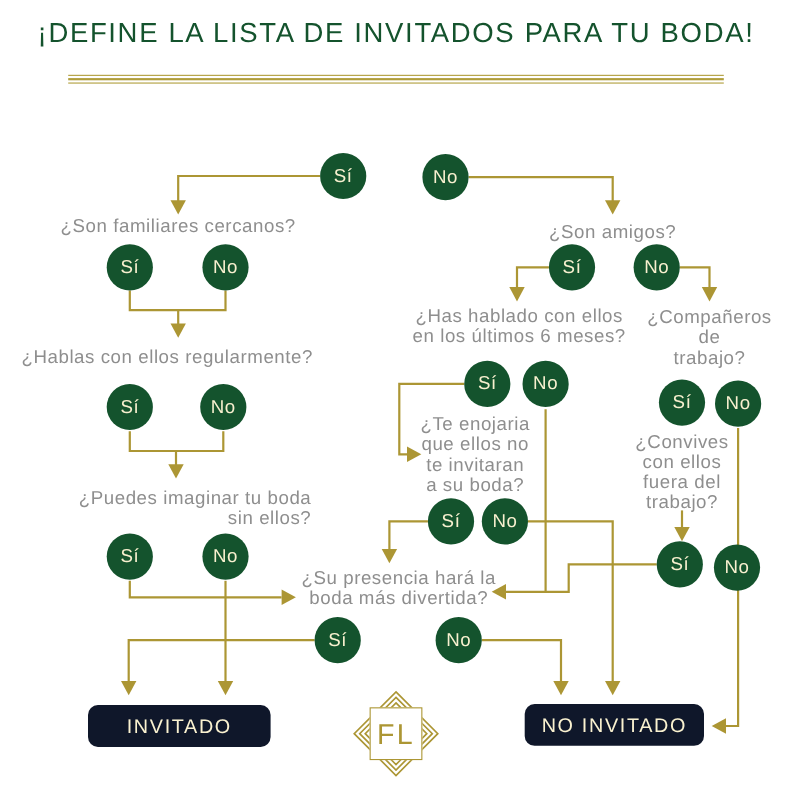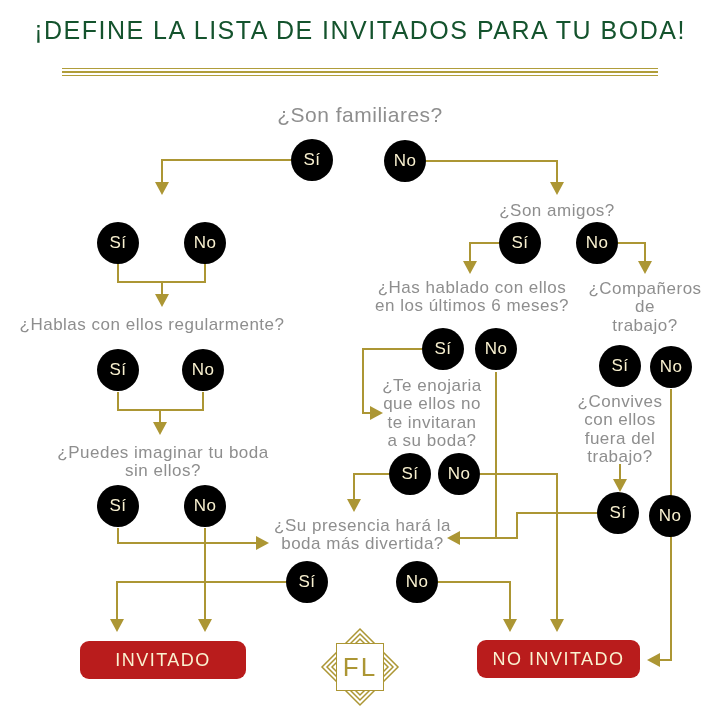--- a/index.html
+++ b/index.html
@@ -21,29 +21,29 @@
     font-size:17px;line-height:1.08;letter-spacing:0.5px;
   }
   #q1{top:104px;left:210px;width:300px;font-size:21px;}
   #q2{top:197px;left:42px;width:240px;}
   #q3{top:202px;left:457px;width:200px;}
   #q4{top:316px;left:12px;width:280px;}
   #q5{top:279px;left:362px;width:220px;}
   #q6{top:280px;left:585px;width:120px;}
   #q7{top:377px;left:372px;width:120px;}
   #q8{top:393px;left:560px;width:120px;}
-  #q9{top:444px;left:43px;width:240px;}
+  #q9{top:444px;left:43px;width:240px;text-align:right;}
   #q10{top:517px;left:265px;width:195px;}
   .circle{
-    width:42px;height:42px;border-radius:50%;background:#000000;
+    width:42px;height:42px;border-radius:50%;background:#14532d;
     color:#f8f0cf;display:flex;align-items:center;justify-content:center;
     font-size:17px;letter-spacing:0.5px;
   }
   .result{
-    height:38px;background:#b91c1c;border-radius:9px;
+    height:38px;background:#0f172a;border-radius:9px;
     color:#faf2d0;display:flex;align-items:center;justify-content:center;
     font-size:18px;letter-spacing:1.5px;
   }
   #invitado{top:641px;left:80px;width:166px;}
   #no-invitado{top:640px;left:477px;width:163px;}
   #logo-square{
     top:643px;left:336px;width:48px;height:48px;background:#ffffff;
     border:1.5px solid #ac9634;box-sizing:border-box;
     color:#ac9634;font-size:26px;letter-spacing:2px;
     display:flex;align-items:center;justify-content:center;z-index:3;
@@ -116,21 +116,21 @@
       <polygon points="360,634 393,667 360,700 327,667"></polygon>
       <polygon points="360,639 388,667 360,695 332,667"></polygon>
     </g>
   </svg>
 
   <div id="title" class="abs">¡DEFINE LA LISTA DE INVITADOS PARA TU BODA!</div>
   <div id="rule1" class="abs rule"></div>
   <div id="rule2" class="abs rule"></div>
   <div id="rule3" class="abs rule"></div>
 
-  <div id="q1" class="abs q">¿Son familiares?</div>
+  <div id="q2" class="abs q">¿Son familiares cercanos?</div>
   <div id="q3" class="abs q">¿Son amigos?</div>
   <div id="q4" class="abs q">¿Hablas con ellos regularmente?</div>
   <div id="q5" class="abs q">¿Has hablado con ellos
 en los últimos 6 meses?</div>
   <div id="q6" class="abs q">¿Compañeros
 de
 trabajo?</div>
   <div id="q7" class="abs q">¿Te enojaria
 que ellos no
 te invitaran

